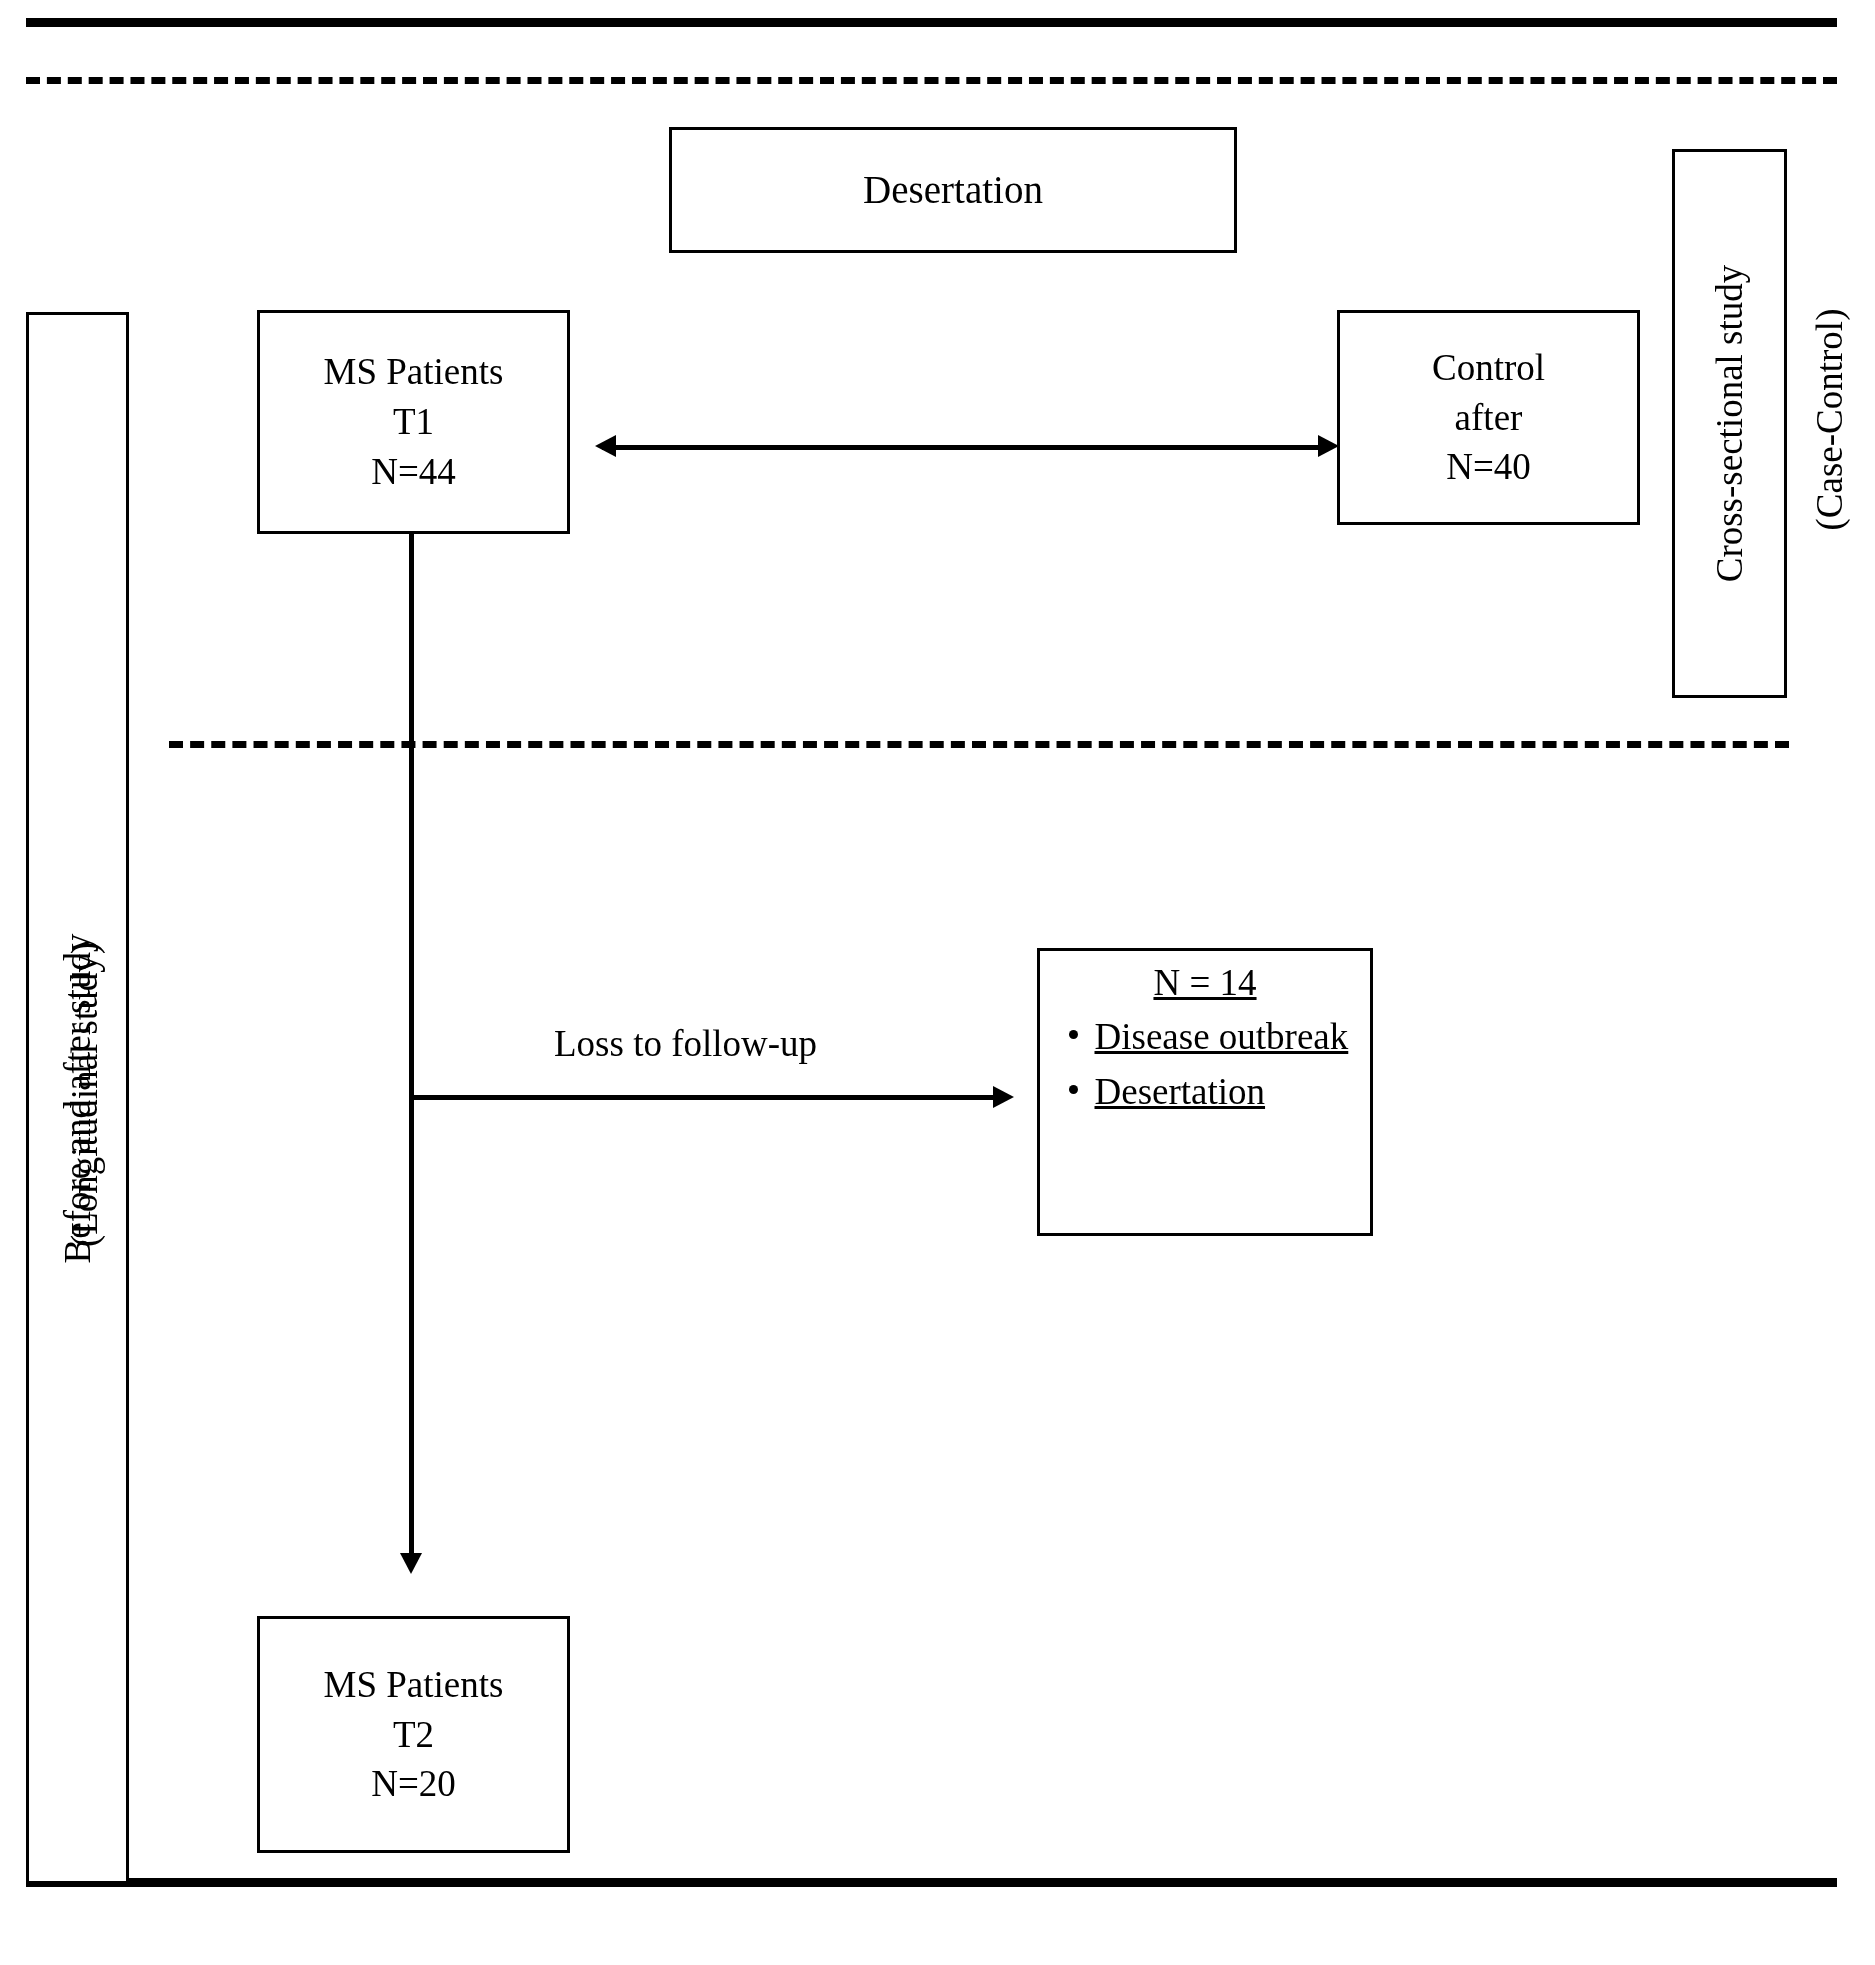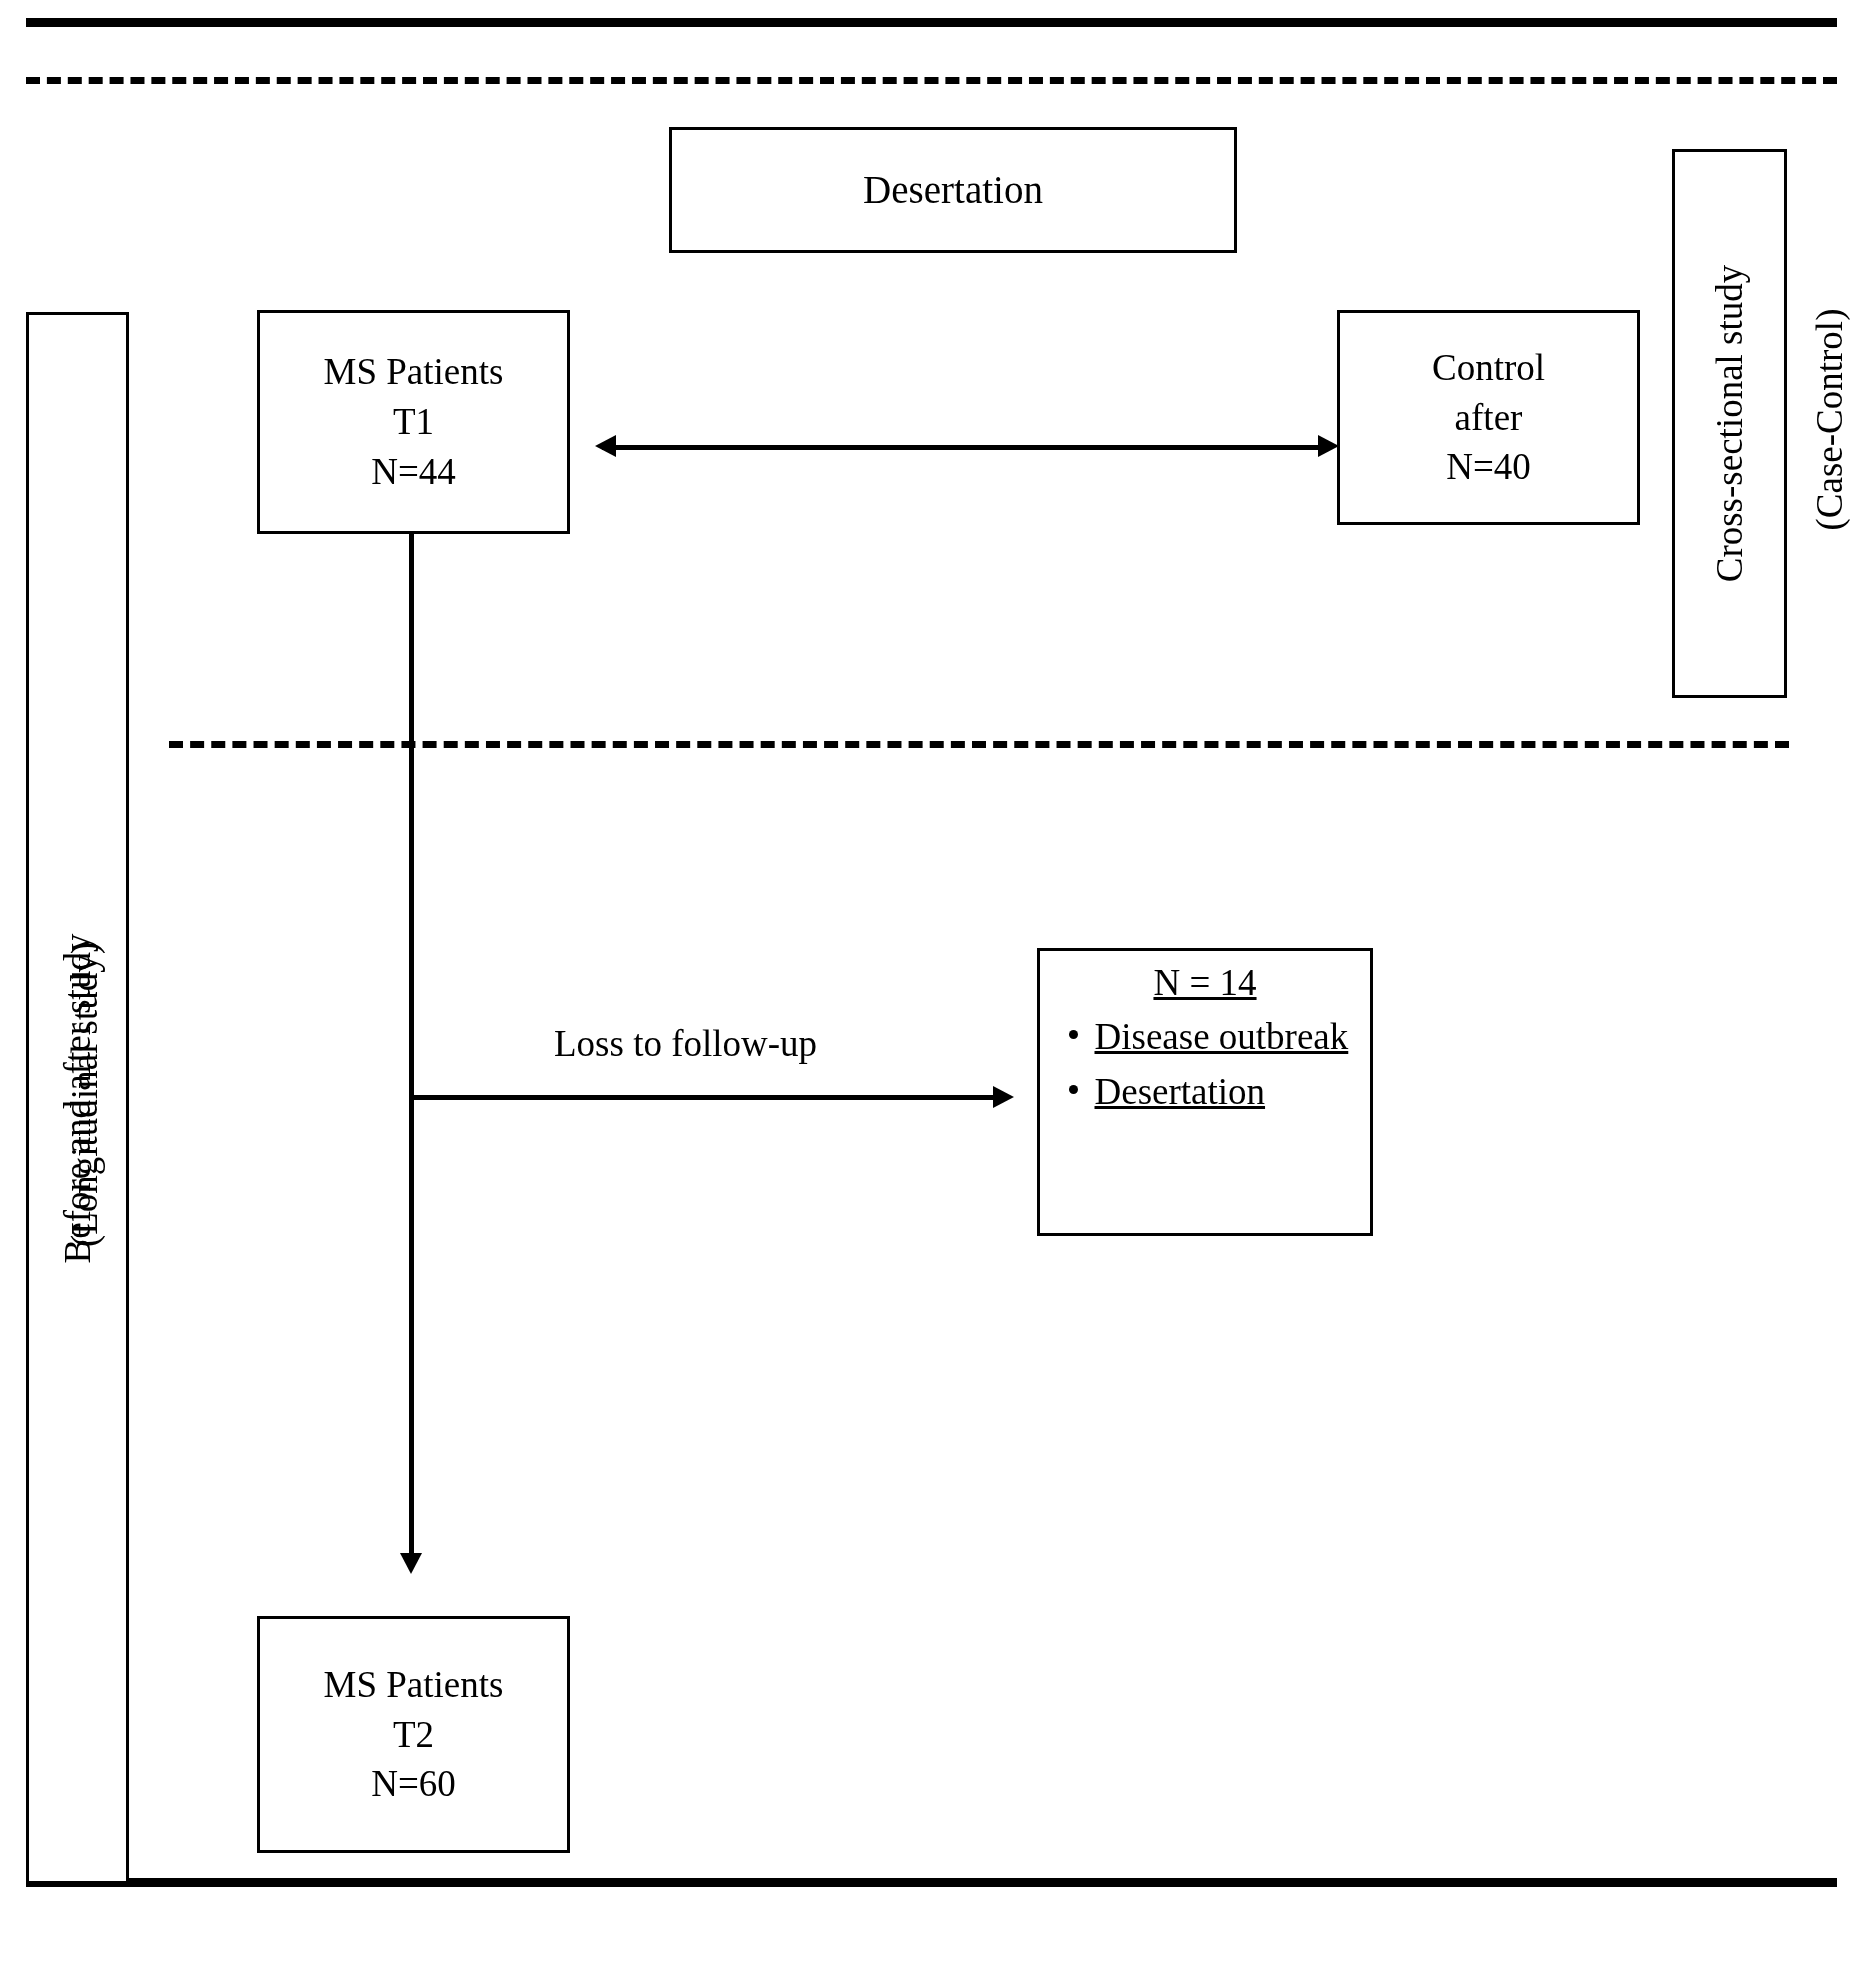--- a/index.html
+++ b/index.html
@@ -219,17 +219,17 @@
       <li>
         <span class="dot"></span>
         <span>Desertation</span>
       </li>
     </ul>
   </div>
 
   <div class="box" style="left:257px; top:1616px; width:313px; height:237px;">
     <span class="box-line t-56">MS Patients</span>
     <span class="box-line t-56">T2</span>
-    <span class="box-line t-56">N=60</span>
+    <span class="box-line t-56">N=20</span>
   </div>
 
 </div>
 
 
 </body></html>

